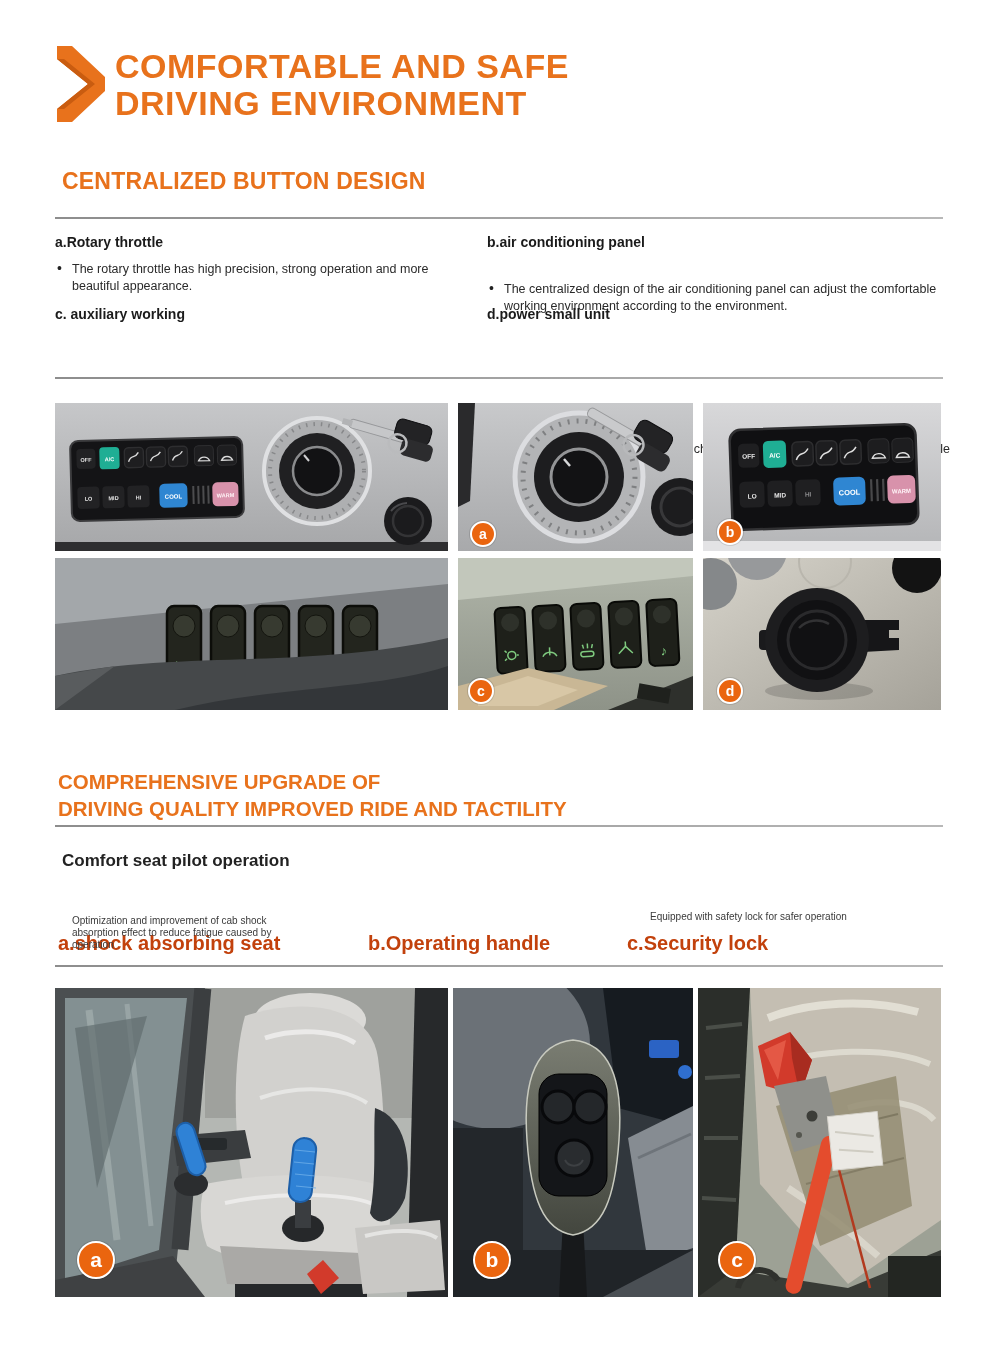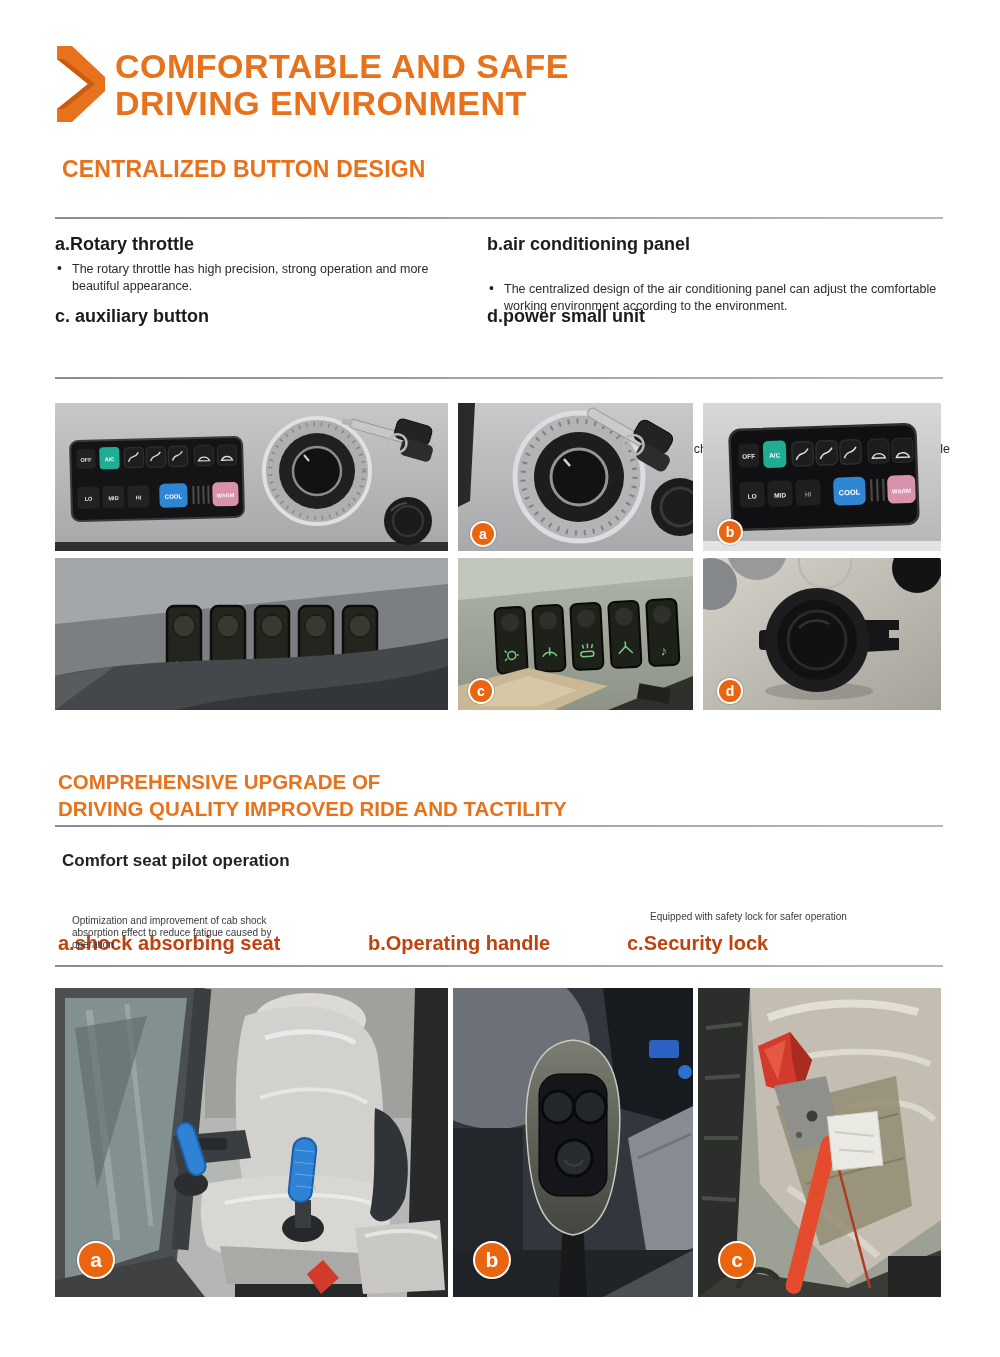--- a/index.html
+++ b/index.html
@@ -9,21 +9,21 @@
 
   
   .main-title{left:115px;top:48px;font-size:34px;line-height:37px;font-weight:800;
               color:#e8721c;letter-spacing:.5px;}
   .sec-title{font-size:23px;font-weight:800;color:#e8721c;letter-spacing:.2px;}
   .sec-title2{font-size:20.5px;line-height:27px;font-weight:800;color:#e8721c;}
   .sub-title{font-size:17px;font-weight:800;color:#222;}
 
   .rule{height:2px;background:linear-gradient(to right,#8d8d8d,#b8b8b8);}
 
-  .feat-h{font-size:18px;font-weight:800;color:#1b1b1b;}
+  .feat-h{font-size:14px;font-weight:800;color:#1b1b1b;}
   .feat-b{font-size:12.5px;line-height:17px;color:#2a2a2a;padding-left:15px;position:relative;}
   .feat-b::before{content:"\2022";position:absolute;left:0;top:-1px;font-size:14px;color:#222;}
 
   .g-h{font-size:20px;font-weight:800;color:#c2410c;margin-top:44px;}
   .g-d{font-size:10px;line-height:12px;color:#3a3a3a;}
 
   .photo{position:absolute;overflow:hidden;background:#bbb;}
   .photo svg{display:block;width:100%;height:100%;}
 
   .ph-label{position:absolute;border-radius:50%;background:#ea650f;border:2px solid #fff;
@@ -40,30 +40,30 @@
   <svg class="abs" style="left:55px;top:46px;" width="52" height="76" viewBox="0 0 52 76">
     <polygon points="2,0 17,0 50,31 50,45 17,76 2,76 2,63 33,38 2,13" fill="#e8721c"></polygon>
     <polygon points="2,63 33,38 2,13 9,13 40,38 9,63" fill="#c95c10"></polygon>
     <polygon points="9,13 40,38 9,63 2,63 33,38 2,13" fill="#e8721c" opacity="0"></polygon>
   </svg>
   <div class="abs main-title">
     <div>COMFORTABLE AND SAFE</div>
     <div>DRIVING ENVIRONMENT</div>
   </div>
 
-  <div class="abs sec-title" style="left:62px;top:156px;">CENTRALIZED BUTTON DESIGN</div>
+  <div class="abs sec-title" style="left:62px;top:168px;">CENTRALIZED BUTTON DESIGN</div>
   <div class="abs rule" style="left:55px;top:217px;width:888px;"></div>
 
   <div class="abs feat-h" style="left:55px;top:234px;">a.Rotary throttle</div>
   <div class="abs feat-b" style="left:57px;top:261px;width:382px;">The rotary throttle has high precision, strong operation and more beautiful appearance.</div>
 
   <div class="abs feat-h" style="left:487px;top:234px;">b.air conditioning panel</div>
   <div class="abs feat-b" style="left:489px;top:247px;width:452px;">The centralized design of the air conditioning panel can adjust the comfortable working environment according to the environment.</div>
 
-  <div class="abs feat-h" style="left:55px;top:306px;">c. auxiliary button</div>
+  <div class="abs feat-h" style="left:55px;top:306px;">c. auxiliary working</div>
   <div class="abs feat-b" style="left:57px;top:339px;width:382px;">The centralized design of auxiliary buttons greatly improves the convenience of equipment operation.</div>
 
   <div class="abs feat-h" style="left:487px;top:306px;">d.power small unit</div>
   <div class="abs feat-b" style="left:489px;top:339px;width:460px;">12V USB power supply device for charging, can provide safe charging for mobile phones and other small devices</div>
 
   <div class="abs rule" style="left:55px;top:377px;width:888px;"></div>
 
   <div class="photo" style="left:55px;top:403px;width:393px;height:148px;">
     <svg viewBox="0 0 393 148" preserveAspectRatio="none">
       <defs>

